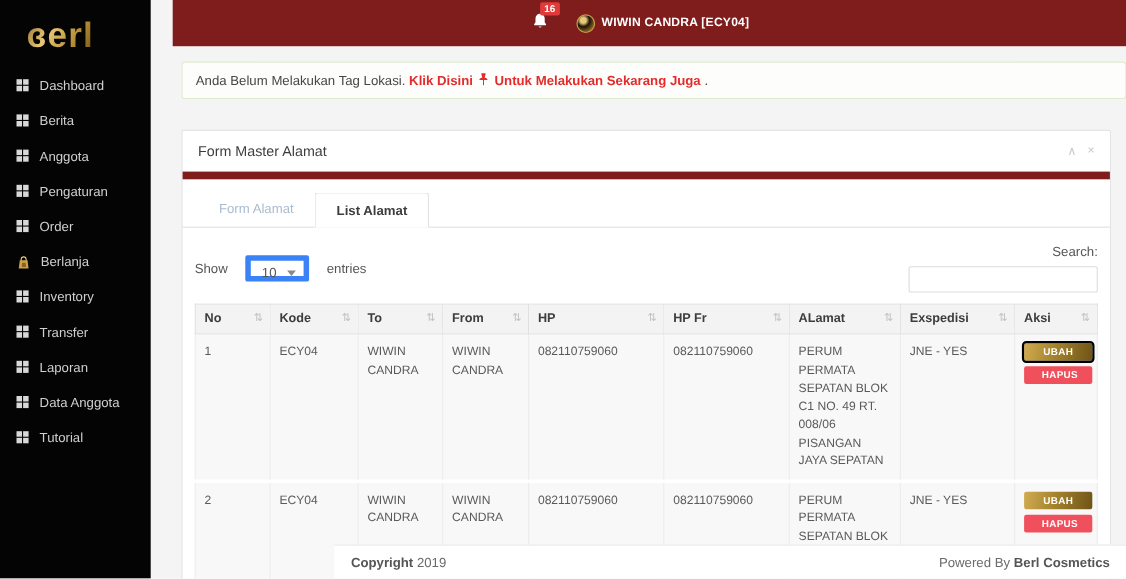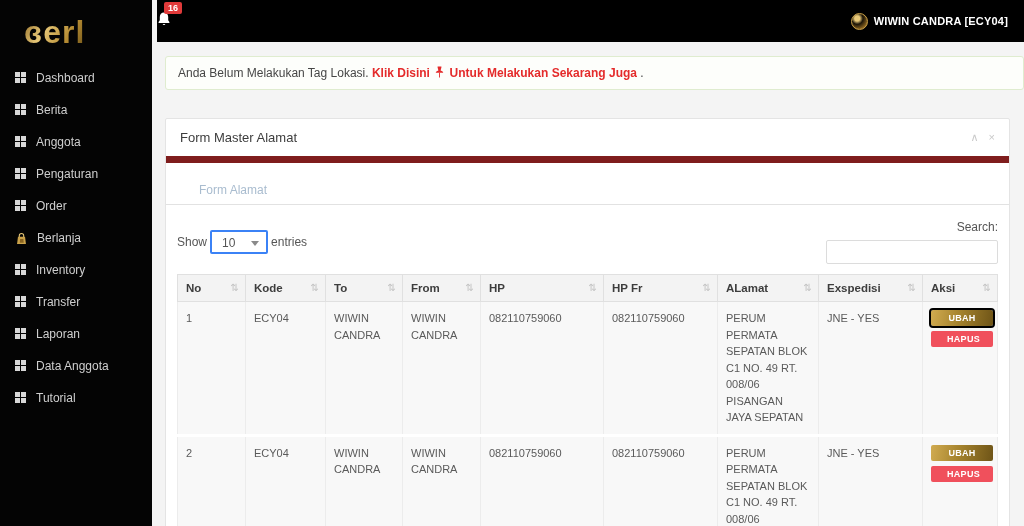--- a/index.html
+++ b/index.html
@@ -1,33 +1,33 @@
 <!DOCTYPE html>
 <html><head>
 <meta charset="utf-8">
 <style>
   * { margin:0; padding:0; box-sizing:border-box; }
   html,body { width:1024px; height:526px; overflow:hidden; }
   body { font-family:"Liberation Sans","DejaVu Sans",sans-serif; background:#f4f4f4; position:relative; }
 
   
-  .sidebar { position:absolute; left:0; top:0; width:152px; height:526px; background:#040404; z-index:5; }
+  .sidebar { position:absolute; left:0; top:0; width:137px; height:526px; background:#040404; z-index:5; }
   .logo { padding:14px 0 10px 24px; height:62px; }
   .logo-text { font-size:32px; font-weight:bold; letter-spacing:1px;
     background:linear-gradient(120deg,#8a6420 0%,#e7c878 35%,#b68c33 70%,#6e5317 100%);
     -webkit-background-clip:text; background-clip:text; color:transparent; }
   .nav-item { display:flex; align-items:center; gap:9px; height:32px; padding-left:15px; cursor:pointer; }
   .nav-item .label { color:#cfcfcf; font-size:12px; }
   .grid-icon { width:12px; height:12px; display:inline-block; flex:0 0 12px; }
   .grid-icon i { display:block; float:left; width:5px; height:5px; margin:0 1px 1px 0; background:#d8d8d8; }
   .bag-icon { width:13px; height:13px; flex:0 0 13px; }
 
   
   .main { margin-left:152px; height:526px; position:relative; }
-  .topbar { margin-left:5px; height:42px; background:#000000; display:flex; align-items:center; justify-content:space-between; padding-right:16px; }
+  .topbar { margin-left:5px; height:42px; background:#7f1d1d; display:flex; align-items:center; justify-content:center; padding-right:16px; }
   .bell-wrap { position:relative; margin-right:26px; cursor:pointer; }
   .bell-badge { position:absolute; top:-9px; left:7px; background:#e03a3a; color:#fff; font-size:9px; font-weight:bold; padding:1px 4px; border-radius:2px; }
   .user-chip { display:flex; align-items:center; gap:6px; cursor:pointer; }
   .avatar { width:17px; height:17px; border-radius:50%; border:1px solid #caa24a;
     background:radial-gradient(circle at 35% 30%, #e7c878 0 18%, #1b1407 40%, #8a6420 75%, #3a2c0c 100%); }
   .user-name { color:#fff; font-size:11px; font-weight:bold; letter-spacing:.2px; }
 
   
   .alert { margin:14px 0 0 13px; background:#fdfefb; border:1px solid #dfeccf; border-radius:3px;
     padding:9px 12px; font-size:12px; color:#464646; }
@@ -40,22 +40,22 @@
   .panel-title { font-size:13px; color:#3d3d3d; }
   .panel-tools { color:#c9c9c9; font-size:11px; display:flex; gap:10px; }
   .panel-tools span { cursor:pointer; }
 
   .tabs { padding:12px 14px 0 14px; border-bottom:1px solid #e2e2e2; display:flex; }
   .tab { font-size:12px; padding:8px 19px; margin-bottom:-1px; cursor:pointer; }
   .tab.inactive { color:#a9bccf; }
   .tab.active { background:#fff; border:1px solid #e2e2e2; border-bottom-color:#fff; border-radius:3px 3px 0 0; color:#3d3d3d; font-weight:bold; }
 
   .controls { display:flex; justify-content:space-between; align-items:center; padding:15px 11px 10px 11px; font-size:12px; color:#555; }
-  .length-ctl { display:flex; align-items:center; gap:3px; }
-  .select-box { position:relative; width:58px; height:24px; border:2px solid #3b82f6; border-radius:2px; background:#fff; font-size:12px; color:#555; line-height:22px; padding-left:10px; cursor:pointer; }
+  .length-ctl { display:flex; align-items:center; gap:16px; }
+  .select-box { position:relative; width:58px; height:24px; border:5px solid #3b82f6; border-radius:2px; background:#fff; font-size:12px; color:#555; line-height:22px; padding-left:10px; cursor:pointer; }
   .select-box:after { content:""; position:absolute; right:7px; top:9px; border-left:4px solid transparent; border-right:4px solid transparent; border-top:5px solid #8a8a8a; }
   .search-ctl { display:flex; align-items:flex-end; gap:6px;flex-direction:column; }
   .search-ctl input { width:172px; height:24px; border:1px solid #dcdcdc; border-radius:2px; background:#fff; padding:0 6px; font-size:12px; }
 
   
   .table-wrap { padding:0 11px; }
   table { width:100%; border-collapse:collapse; table-layout:fixed; }
   thead th { background:#f3f3f3; border:1px solid #e0e0e0; font-size:11.5px; color:#3d3d3d; text-align:left; padding:7px 8px; font-weight:bold; position:relative; }
   thead th .sort { position:absolute; right:6px; top:7px; color:#c2c2c2; font-size:10px; font-weight:normal; }
   tbody td { background:#f8f8f8; border-left:1px solid #ececec; border-right:1px solid #ececec; border-bottom:3px solid #fff; font-size:11px; color:#5a5a5a; vertical-align:top; padding:8px; line-height:1.5; height:77px; }
@@ -209,20 +209,21 @@
     <div class="panel-head">
       <span class="panel-title">Form Master Alamat</span>
       <span class="panel-tools">
         <span>∧</span>
         <span>×</span>
       </span>
     </div>
 
     <div class="tabs">
       <div class="tab inactive">Form Alamat</div>
+      <div class="tab active">List Alamat</div>
     </div>
 
     <div class="controls">
       <div class="length-ctl">
         <span>Show</span>
         <div class="select-box">
           <span>10</span>
         </div>
         <span>entries</span>
       </div>
@@ -286,13 +287,21 @@
               <button class="btn btn-ubah">UBAH</button>
               <button class="btn btn-hapus">HAPUS</button>
             </td>
           </tr>
         </tbody>
       </table>
     </div>
 
   </div>
 
+  <div class="footer">
+    <span>
+      <b>Copyright</b> <span>2019</span>
+    </span>
+    <span>
+      <span>Powered By</span> <b>Berl Cosmetics</b>
+    </span>
+  </div>
 </div>
 
 </body></html>

